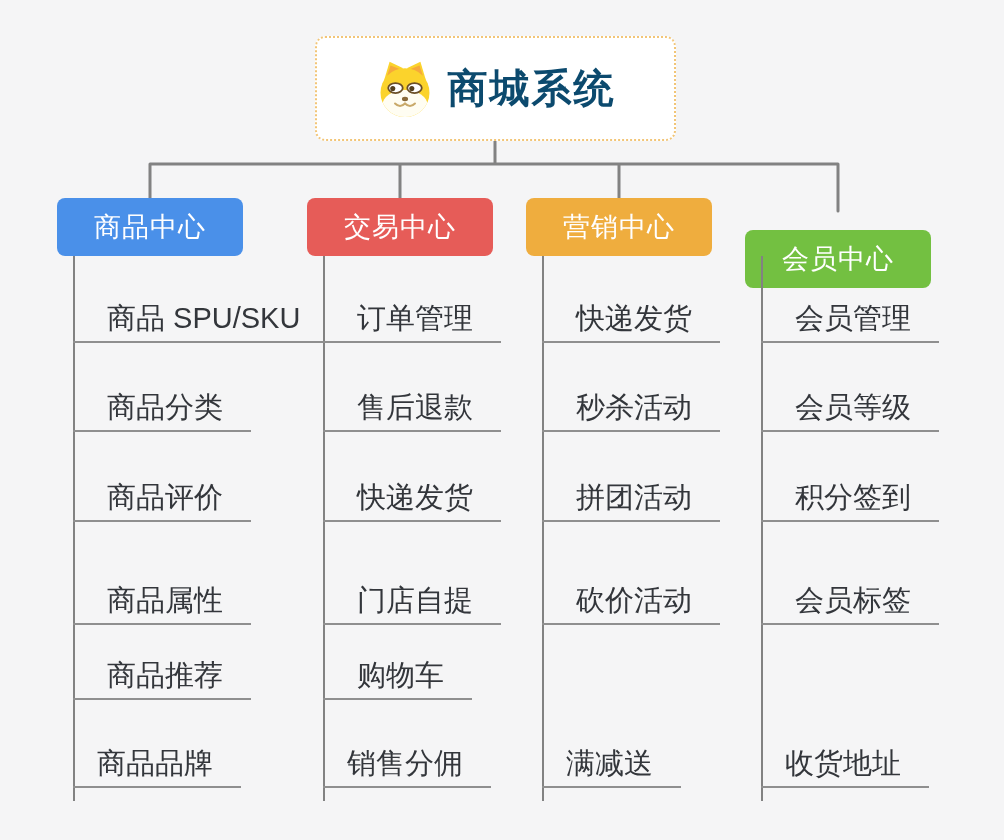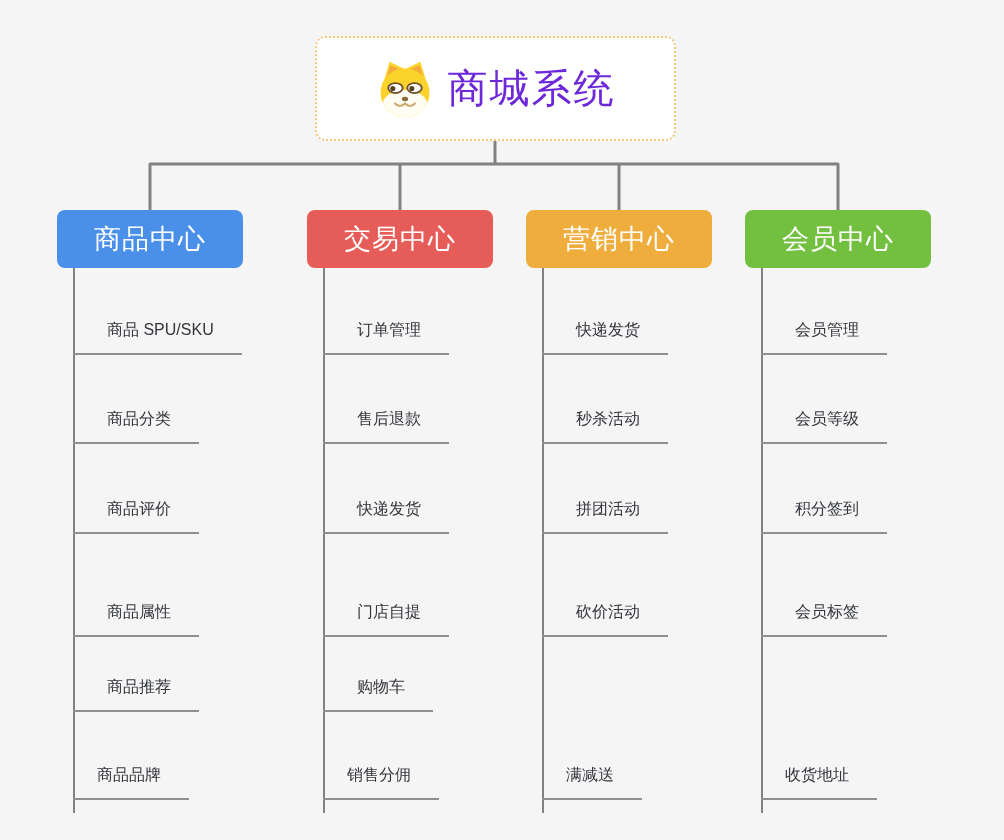--- a/index.html
+++ b/index.html
@@ -13,27 +13,27 @@
   svg.connectors{position:absolute;left:0;top:0;width:1004px;height:840px;pointer-events:none;}
 
   
   .root-node{
     position:absolute;left:315px;top:36px;width:361px;height:105px;
     background:#ffffff;border:2px dotted #f2c577;border-radius:10px;
     box-sizing:border-box;
     display:flex;align-items:center;justify-content:center;gap:14px;
   }
   .root-title{
-    font-size:40px;letter-spacing:2px;color:#6d28d9;font-weight:400;
+    font-size:40px;letter-spacing:2px;color:#0c4a6e;font-weight:700;
     white-space:nowrap;
   }
   .root-icon{width:58px;height:58px;flex:0 0 auto;}
 
   
-  .branch-col{position:absolute;top:210px;width:250px;height:610px;}
+  .branch-col{position:absolute;top:198px;width:250px;height:610px;}
   .col-0{left:57px;}
   .col-1{left:307px;}
   .col-2{left:526px;}
   .col-3{left:745px;}
 
   .branch-pill{
     width:186px;height:58px;border-radius:8px;
     display:flex;align-items:center;justify-content:center;
     color:#ffffff;font-size:27px;letter-spacing:1px;white-space:nowrap;
     box-sizing:border-box;
@@ -41,21 +41,21 @@
 
   .spine{
     position:absolute;left:16px;top:58px;width:2px;height:545px;
     background:#828282;
   }
 
   .leaf{
     position:absolute;left:16px;
     padding:0 28px 8px 34px;
     border-bottom:2px solid #8f8f8f;
-    font-size:16px;line-height:30px;color:#33363b;
+    font-size:29px;line-height:30px;color:#33363b;
     white-space:nowrap;width:max-content;
   }
   .leaf.r0{top:105px;}
   .leaf.r1{top:194px;}
   .leaf.r2{top:284px;}
   .leaf.r3{top:373px;margin-top:14px;}
   .leaf.r4{top:462px;text-align:center;}
   .leaf.r5{top:550px;padding-left:24px;}
 </style>
 </head>
@@ -116,21 +116,21 @@
     <div class="branch-pill" style="background-color: rgb(239, 173, 62);">营销中心</div>
     <div class="spine"></div>
     <div class="leaf r0">快递发货</div>
     <div class="leaf r1">秒杀活动</div>
     <div class="leaf r2">拼团活动</div>
     <div class="leaf r3">砍价活动</div>
     <div class="leaf r5">满减送</div>
   </div>
 
   <div class="branch-col col-3">
-    <div class="branch-pill" style="background-color: rgb(115, 192, 65);">会员中心</div>
+    <div class="branch-pill" style="background-color: rgb(115, 192, 65); margin-top: 32px;">会员中心</div>
     <div class="spine"></div>
     <div class="leaf r0">会员管理</div>
     <div class="leaf r1">会员等级</div>
     <div class="leaf r2">积分签到</div>
     <div class="leaf r3">会员标签</div>
     <div class="leaf r5">收货地址</div>
   </div>
 
 </div>
 

